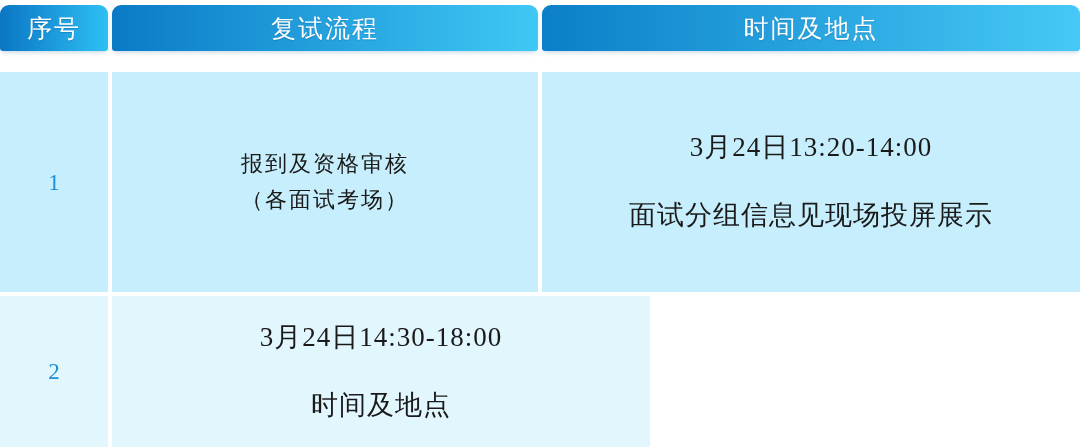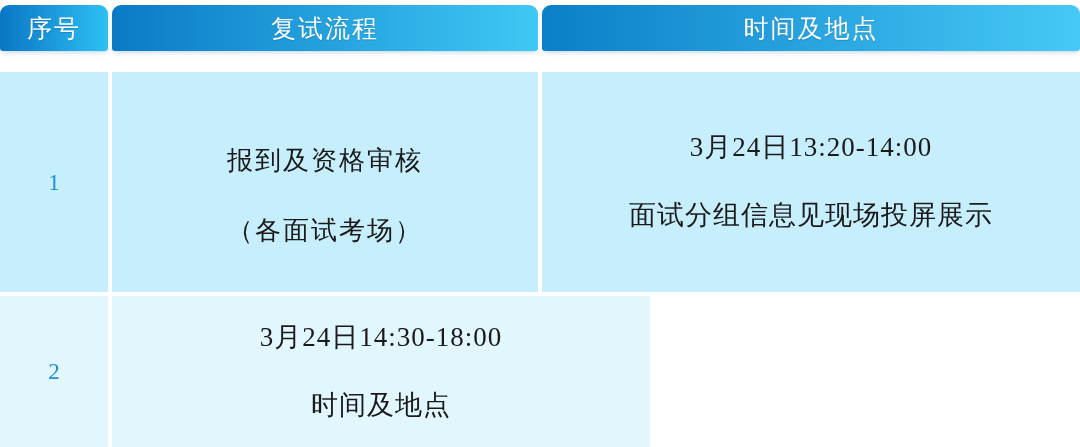--- a/index.html
+++ b/index.html
@@ -92,21 +92,21 @@
     line-height: 1;
   }
 
   .line {
     font-size: 27px;
     line-height: 1.62;
     letter-spacing: 1px;
     white-space: nowrap;
   }
 
-  .proc-line { font-size: 26px; letter-spacing: 2px; margin-top: 28px; }
+  .proc-line { font-size: 22px; letter-spacing: 2px; }
 
   
   .bottom-fade {
     position: absolute;
     left: 0;
     bottom: 0;
     width: 1080px;
     height: 1px;
     background: transparent;
   }

